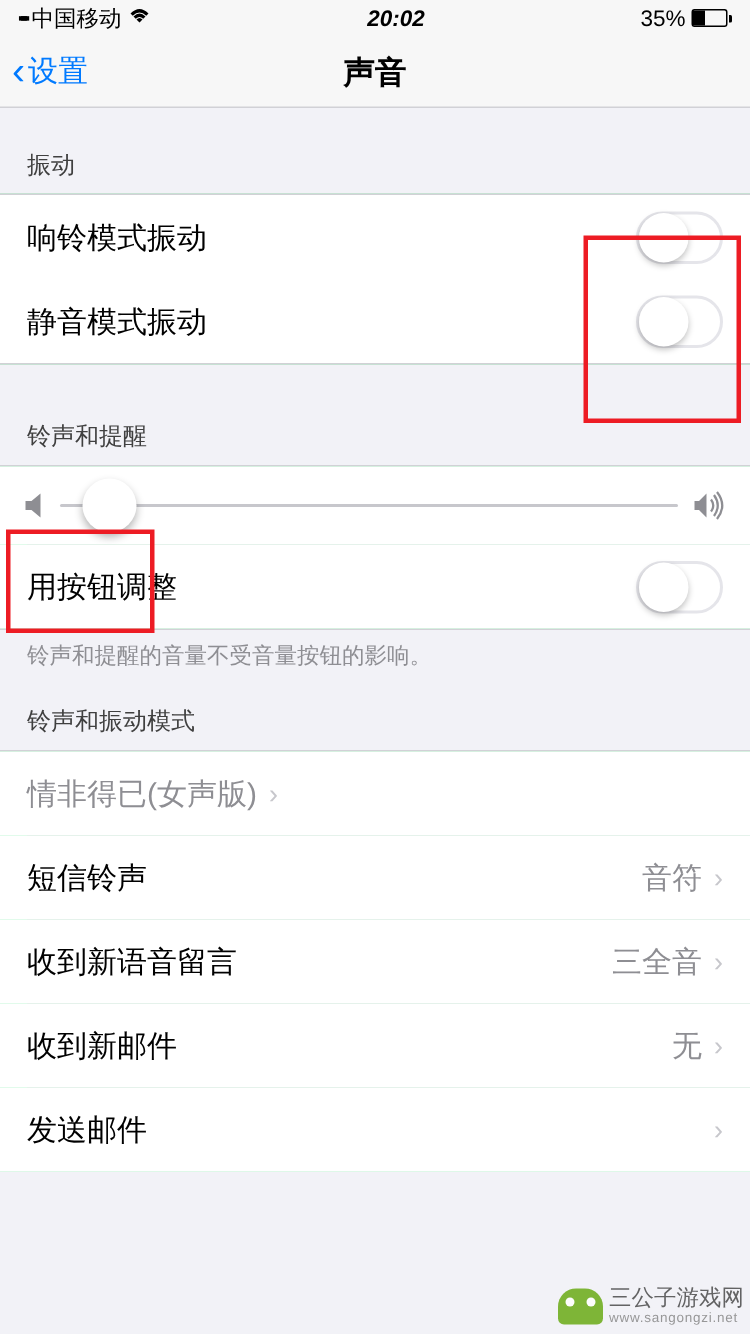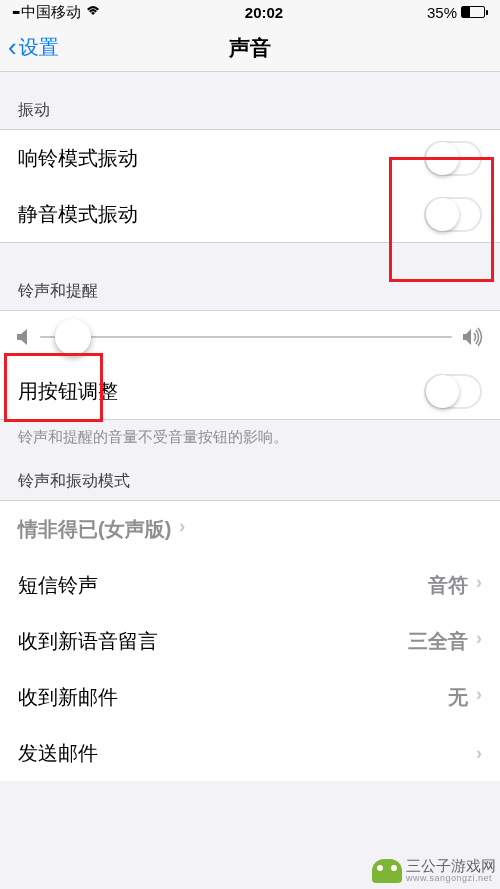--- a/index.html
+++ b/index.html
@@ -25,20 +25,21 @@
       color: #000;
       background: #f7f7f7;
     }
     .status-left {
       display: flex;
       align-items: center;
       gap: 4px;
     }
     .status-center {
       font-weight: 600;
+      font-style: italic;
     }
     .status-right {
       display: flex;
       align-items: center;
       gap: 4px;
       text-align: center;
     }
     .signal-icon {
       font-size: 12px;
       letter-spacing: -3px;
@@ -145,22 +146,22 @@
       border-bottom: 0.5px solid #d1d1d6;
     }
     .item-label {
       font-size: 20px;
       color: #000;
     }
     .item-value {
       font-size: 20px;
       color: #8e8e93;
       display: flex;
+      align-items: center;
       gap: 8px;
-      font-weight: bold;
     }
     .chevron-right {
       color: #c7c7cc;
       font-size: 18px;
     }
     .toggle {
       width: 58px;
       height: 35px;
       border-radius: 18px;
       background: #fff;

